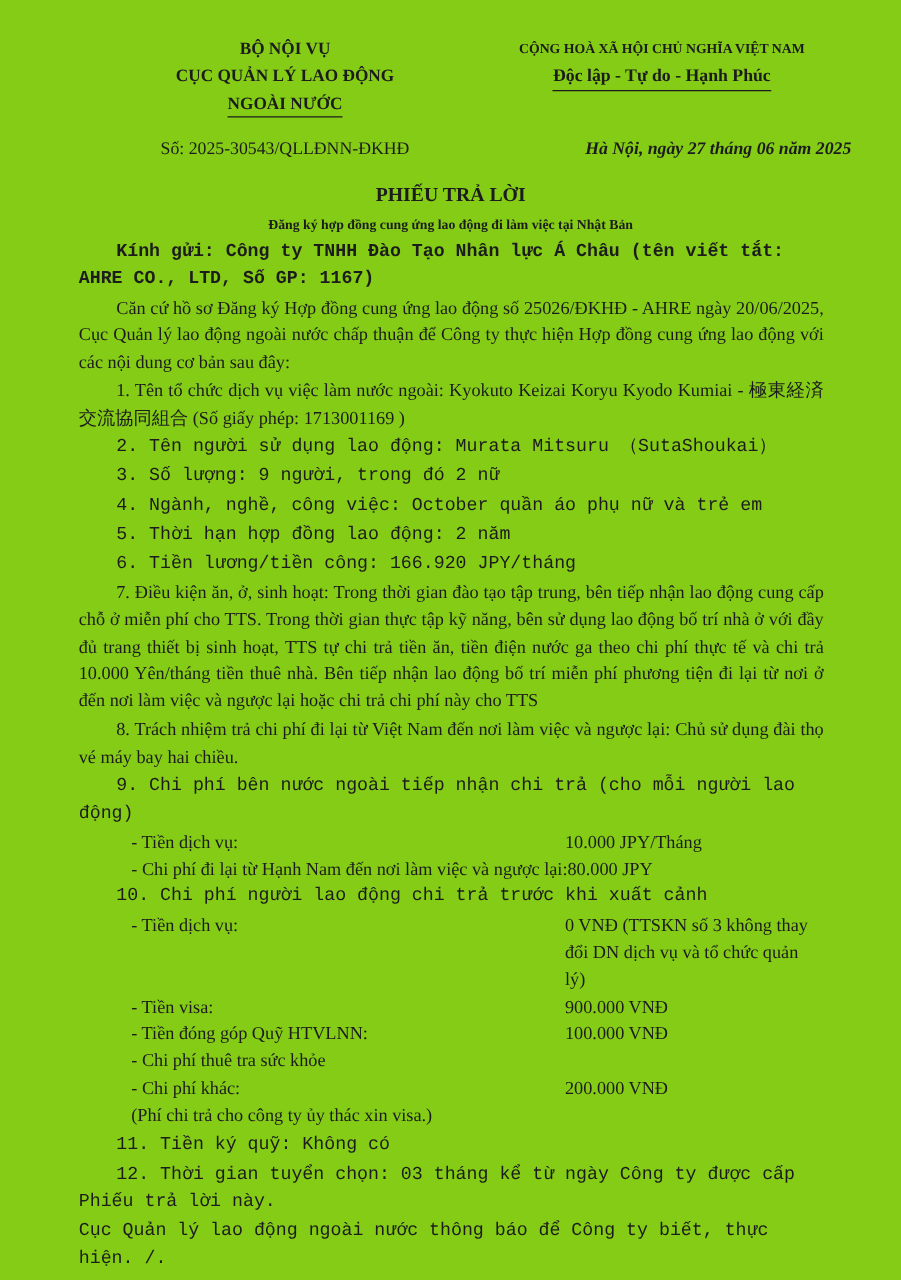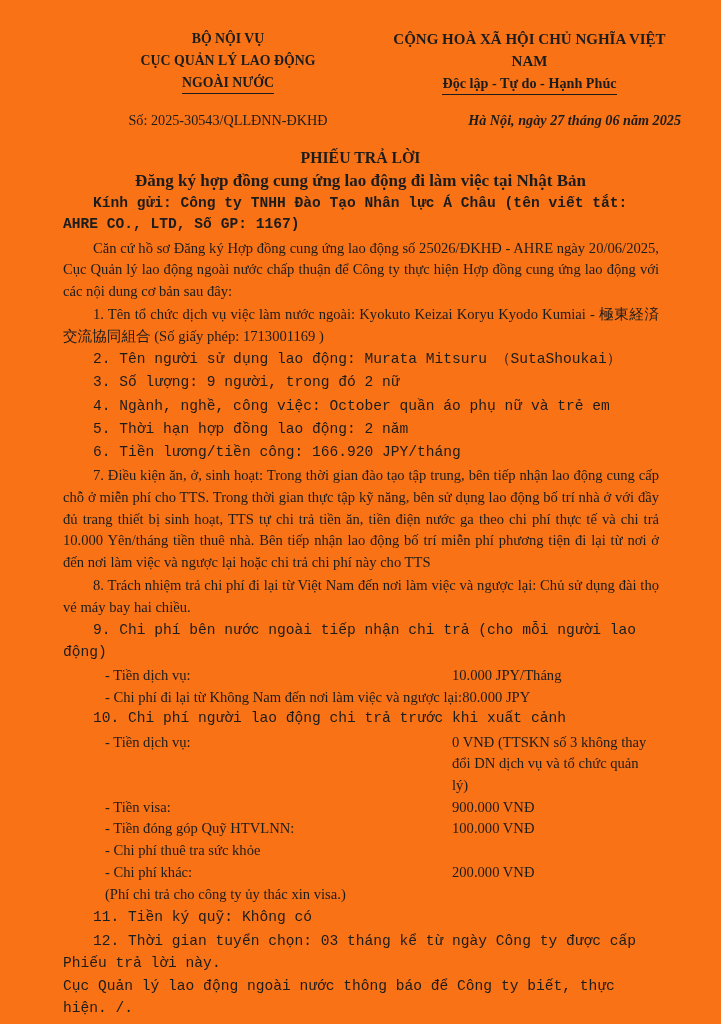--- a/index.html
+++ b/index.html
@@ -1,39 +1,39 @@
 <!DOCTYPE html>
 <html><head>
 <meta charset="utf-8">
 <style>
   html,body{margin:0;padding:0;background:#ffffff;}
   .page{
     position:relative;
     width:721px;height:1024px;
-    background:#f97316;
+    background:#84cc16;
     font-family:"Liberation Serif","DejaVu Serif",serif;
     color:#1c1c1c;
     font-size:14.6px;
     line-height:21.7px;
     overflow:hidden;
     box-sizing:border-box;
     padding-top:28px;
   }
   .header{display:flex;padding:0 40px 0 78px;}
   .header-left{width:300px;text-align:center;}
   .header-right{flex:1;text-align:center;}
   .org-line{font-weight:bold;font-size:13.8px;line-height:22px;}
   .underlined{display:inline-block;border-bottom:1.4px solid #1c1c1c;padding-bottom:1px;line-height:19px;}
-  .national-name{font-weight:bold;font-size:15px;line-height:22px;}
+  .national-name{font-weight:bold;font-size:11px;line-height:22px;}
   .motto{font-weight:bold;font-size:14.2px;line-height:22px;}
   .meta-row{display:flex;padding:0 40px 0 78px;margin-top:15px;}
   .meta-left{width:300px;text-align:center;font-size:14.2px;}
   .meta-right{flex:1;text-align:right;font-style:italic;font-size:14.2px;font-weight:bold;}
   .doc-title{text-align:center;font-weight:bold;font-size:15.8px;margin-top:15px;line-height:22px;}
-  .doc-subtitle{text-align:center;font-weight:bold;font-size:17px;margin-top:1px;line-height:22px;}
+  .doc-subtitle{text-align:center;font-weight:bold;font-size:11px;margin-top:1px;line-height:22px;}
   .body{padding:0 62px 0 63px;margin-top:1px;}
   .para{margin:0 0 1.5px 0;text-indent:30px;text-align:justify;}
   .para.no-justify{text-align:left;font-family:Liberation Mono, monospace;}
   .para.bold{font-weight:bold;}
   .para.no-indent{text-indent:0;}
   .fee-row{display:flex;margin:0;}
   .fee-label{flex:0 0 347px;margin-left:42px;white-space:nowrap;}
   .fee-value{width:196px;}
   .note-line{margin:0 0 2px 42px;}
   .closing{margin-top:1px;}
@@ -75,21 +75,21 @@
     <p class="para no-justify">6. Tiền lương/tiền công: 166.920 JPY/tháng</p>
     <p class="para">7. Điều kiện ăn, ở, sinh hoạt: Trong thời gian đào tạo tập trung, bên tiếp nhận lao động cung cấp chỗ ở miễn phí cho TTS. Trong thời gian thực tập kỹ năng, bên sử dụng lao động bố trí nhà ở với đầy đủ trang thiết bị sinh hoạt, TTS tự chi trả tiền ăn, tiền điện nước ga theo chi phí thực tế và chi trả 10.000 Yên/tháng tiền thuê nhà. Bên tiếp nhận lao động bố trí miễn phí phương tiện đi lại từ nơi ở đến nơi làm việc và ngược lại hoặc chi trả chi phí này cho TTS</p>
     <p class="para">8. Trách nhiệm trả chi phí đi lại từ Việt Nam đến nơi làm việc và ngược lại: Chủ sử dụng đài thọ vé máy bay hai chiều.</p>
     <p class="para no-justify">9. Chi phí bên nước ngoài tiếp nhận chi trả (cho mỗi người lao động)</p>
 
     <div class="fee-row">
       <div class="fee-label">- Tiền dịch vụ:</div>
       <div class="fee-value">10.000 JPY/Tháng</div>
     </div>
     <div class="fee-row">
-      <div class="fee-label">- Chi phí đi lại từ Không Nam đến nơi làm việc và ngược lại:</div>
+      <div class="fee-label">- Chi phí đi lại từ Hạnh Nam đến nơi làm việc và ngược lại:</div>
       <div class="fee-value">80.000 JPY</div>
     </div>
 
     <p class="para no-justify">10. Chi phí người lao động chi trả trước khi xuất cảnh</p>
 
     <div class="fee-row">
       <div class="fee-label">- Tiền dịch vụ:</div>
       <div class="fee-value">0 VNĐ (TTSKN số 3 không thay đổi DN dịch vụ và tổ chức quản lý)</div>
     </div>
     <div class="fee-row">

